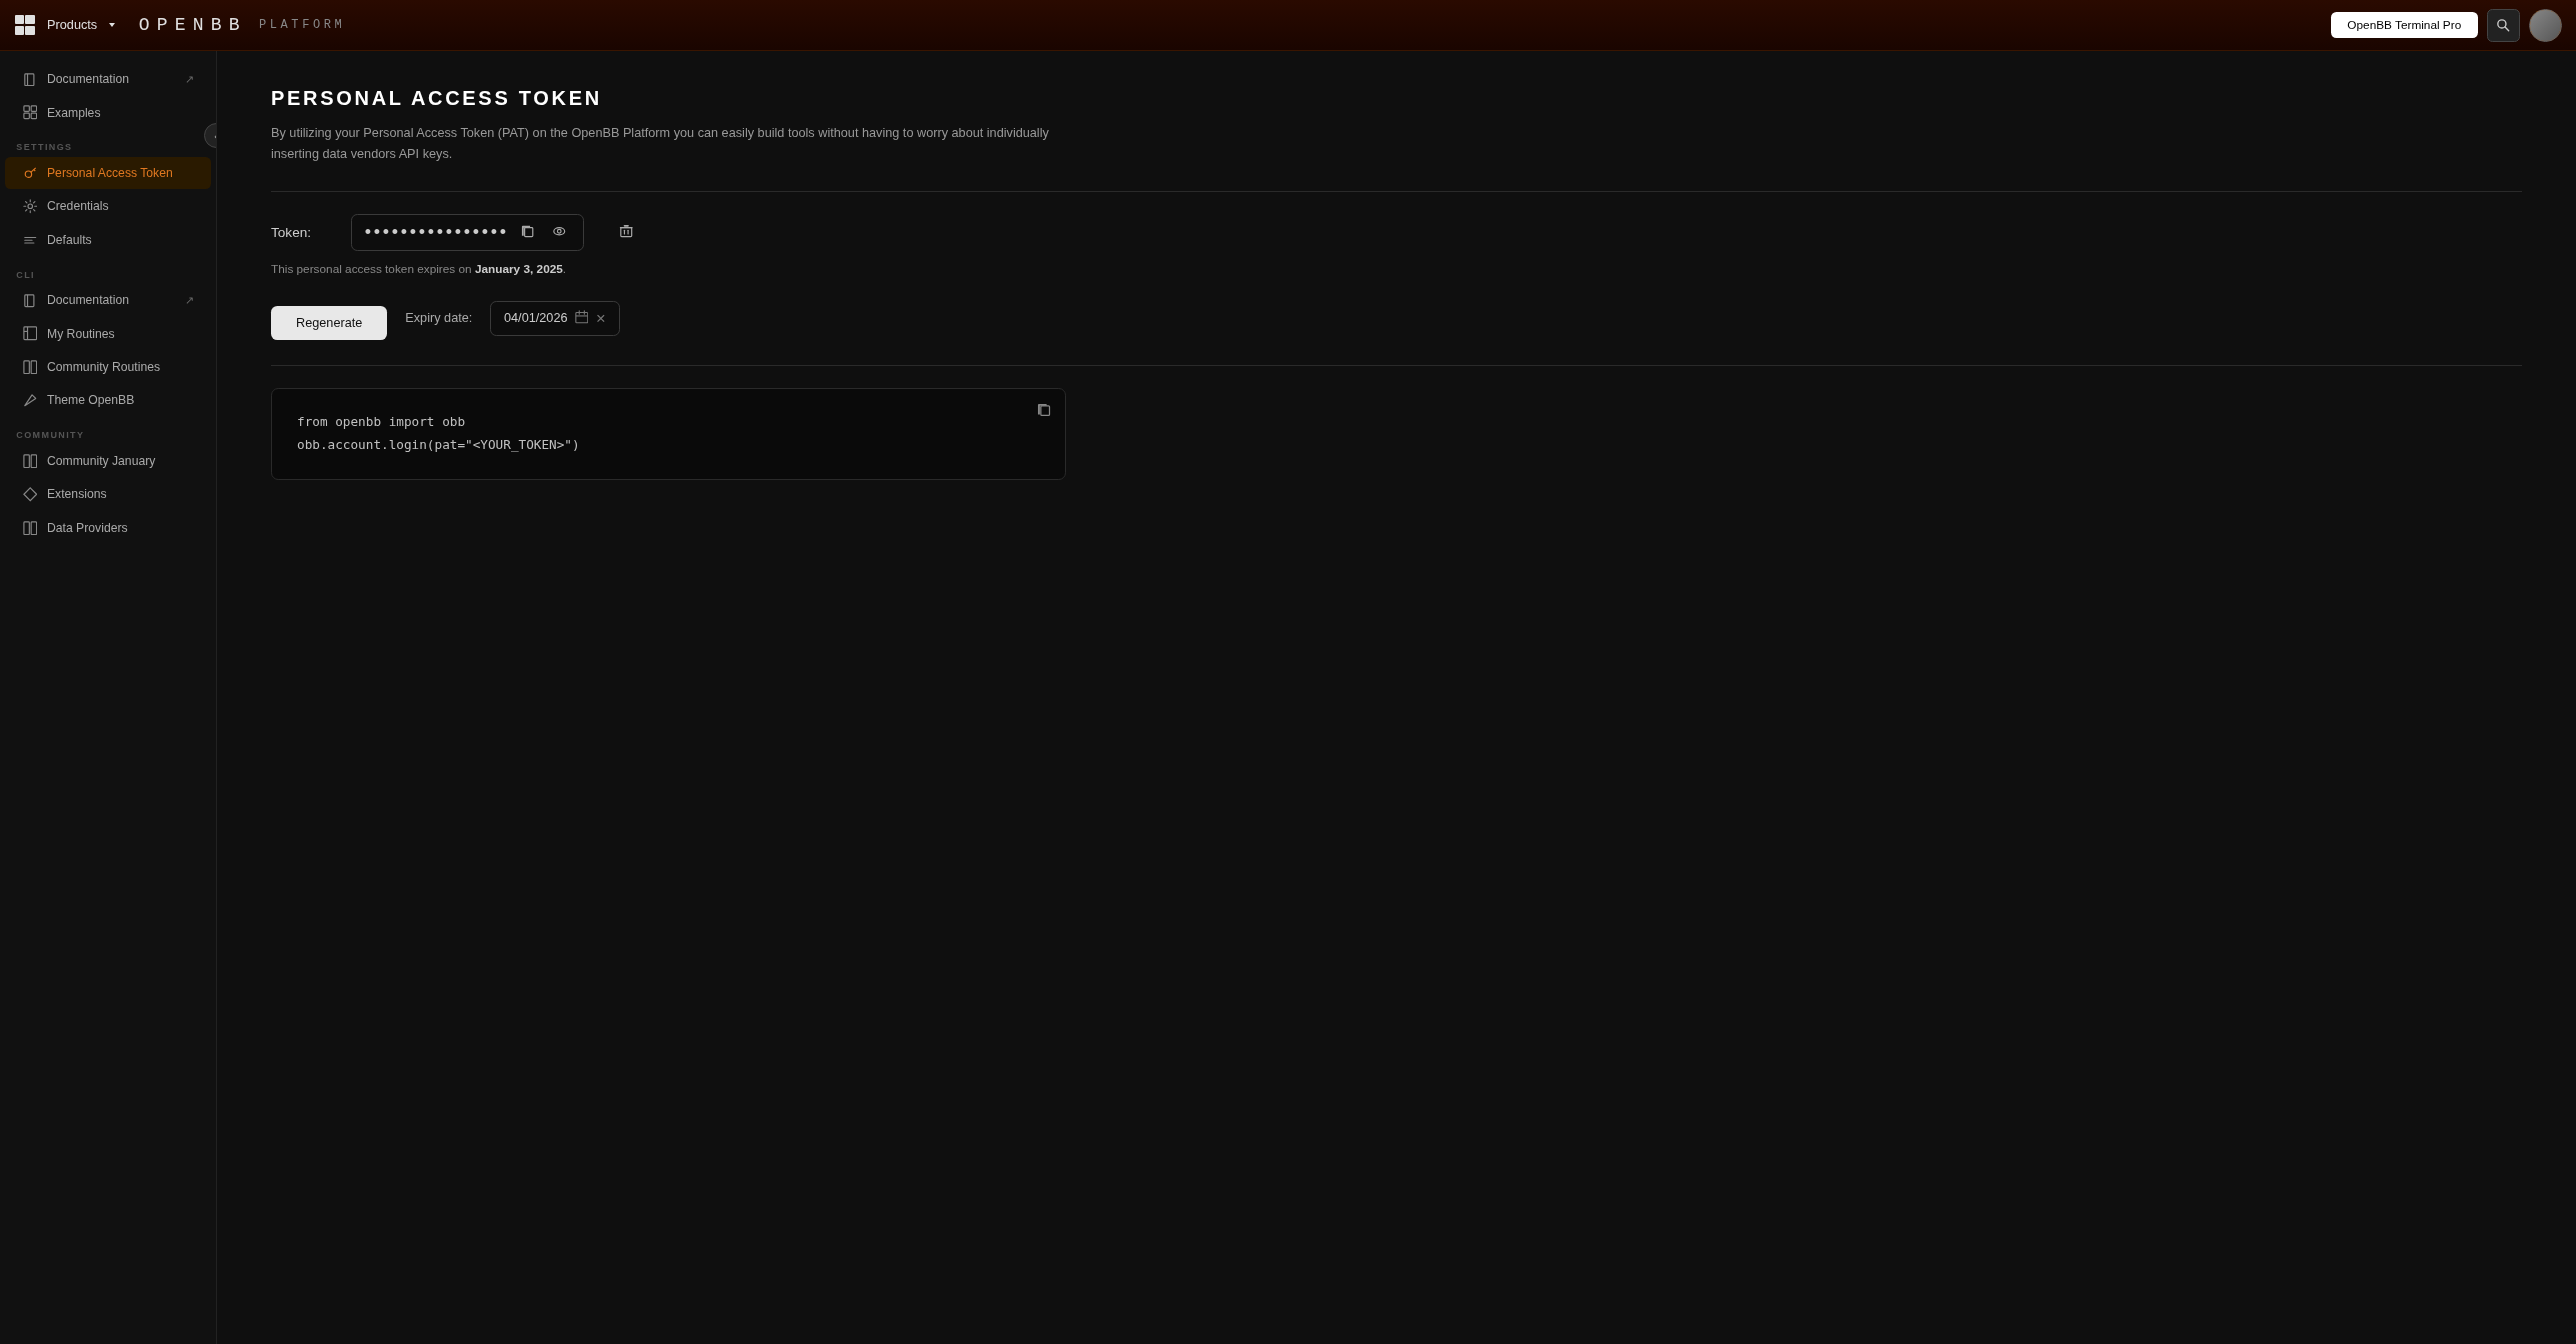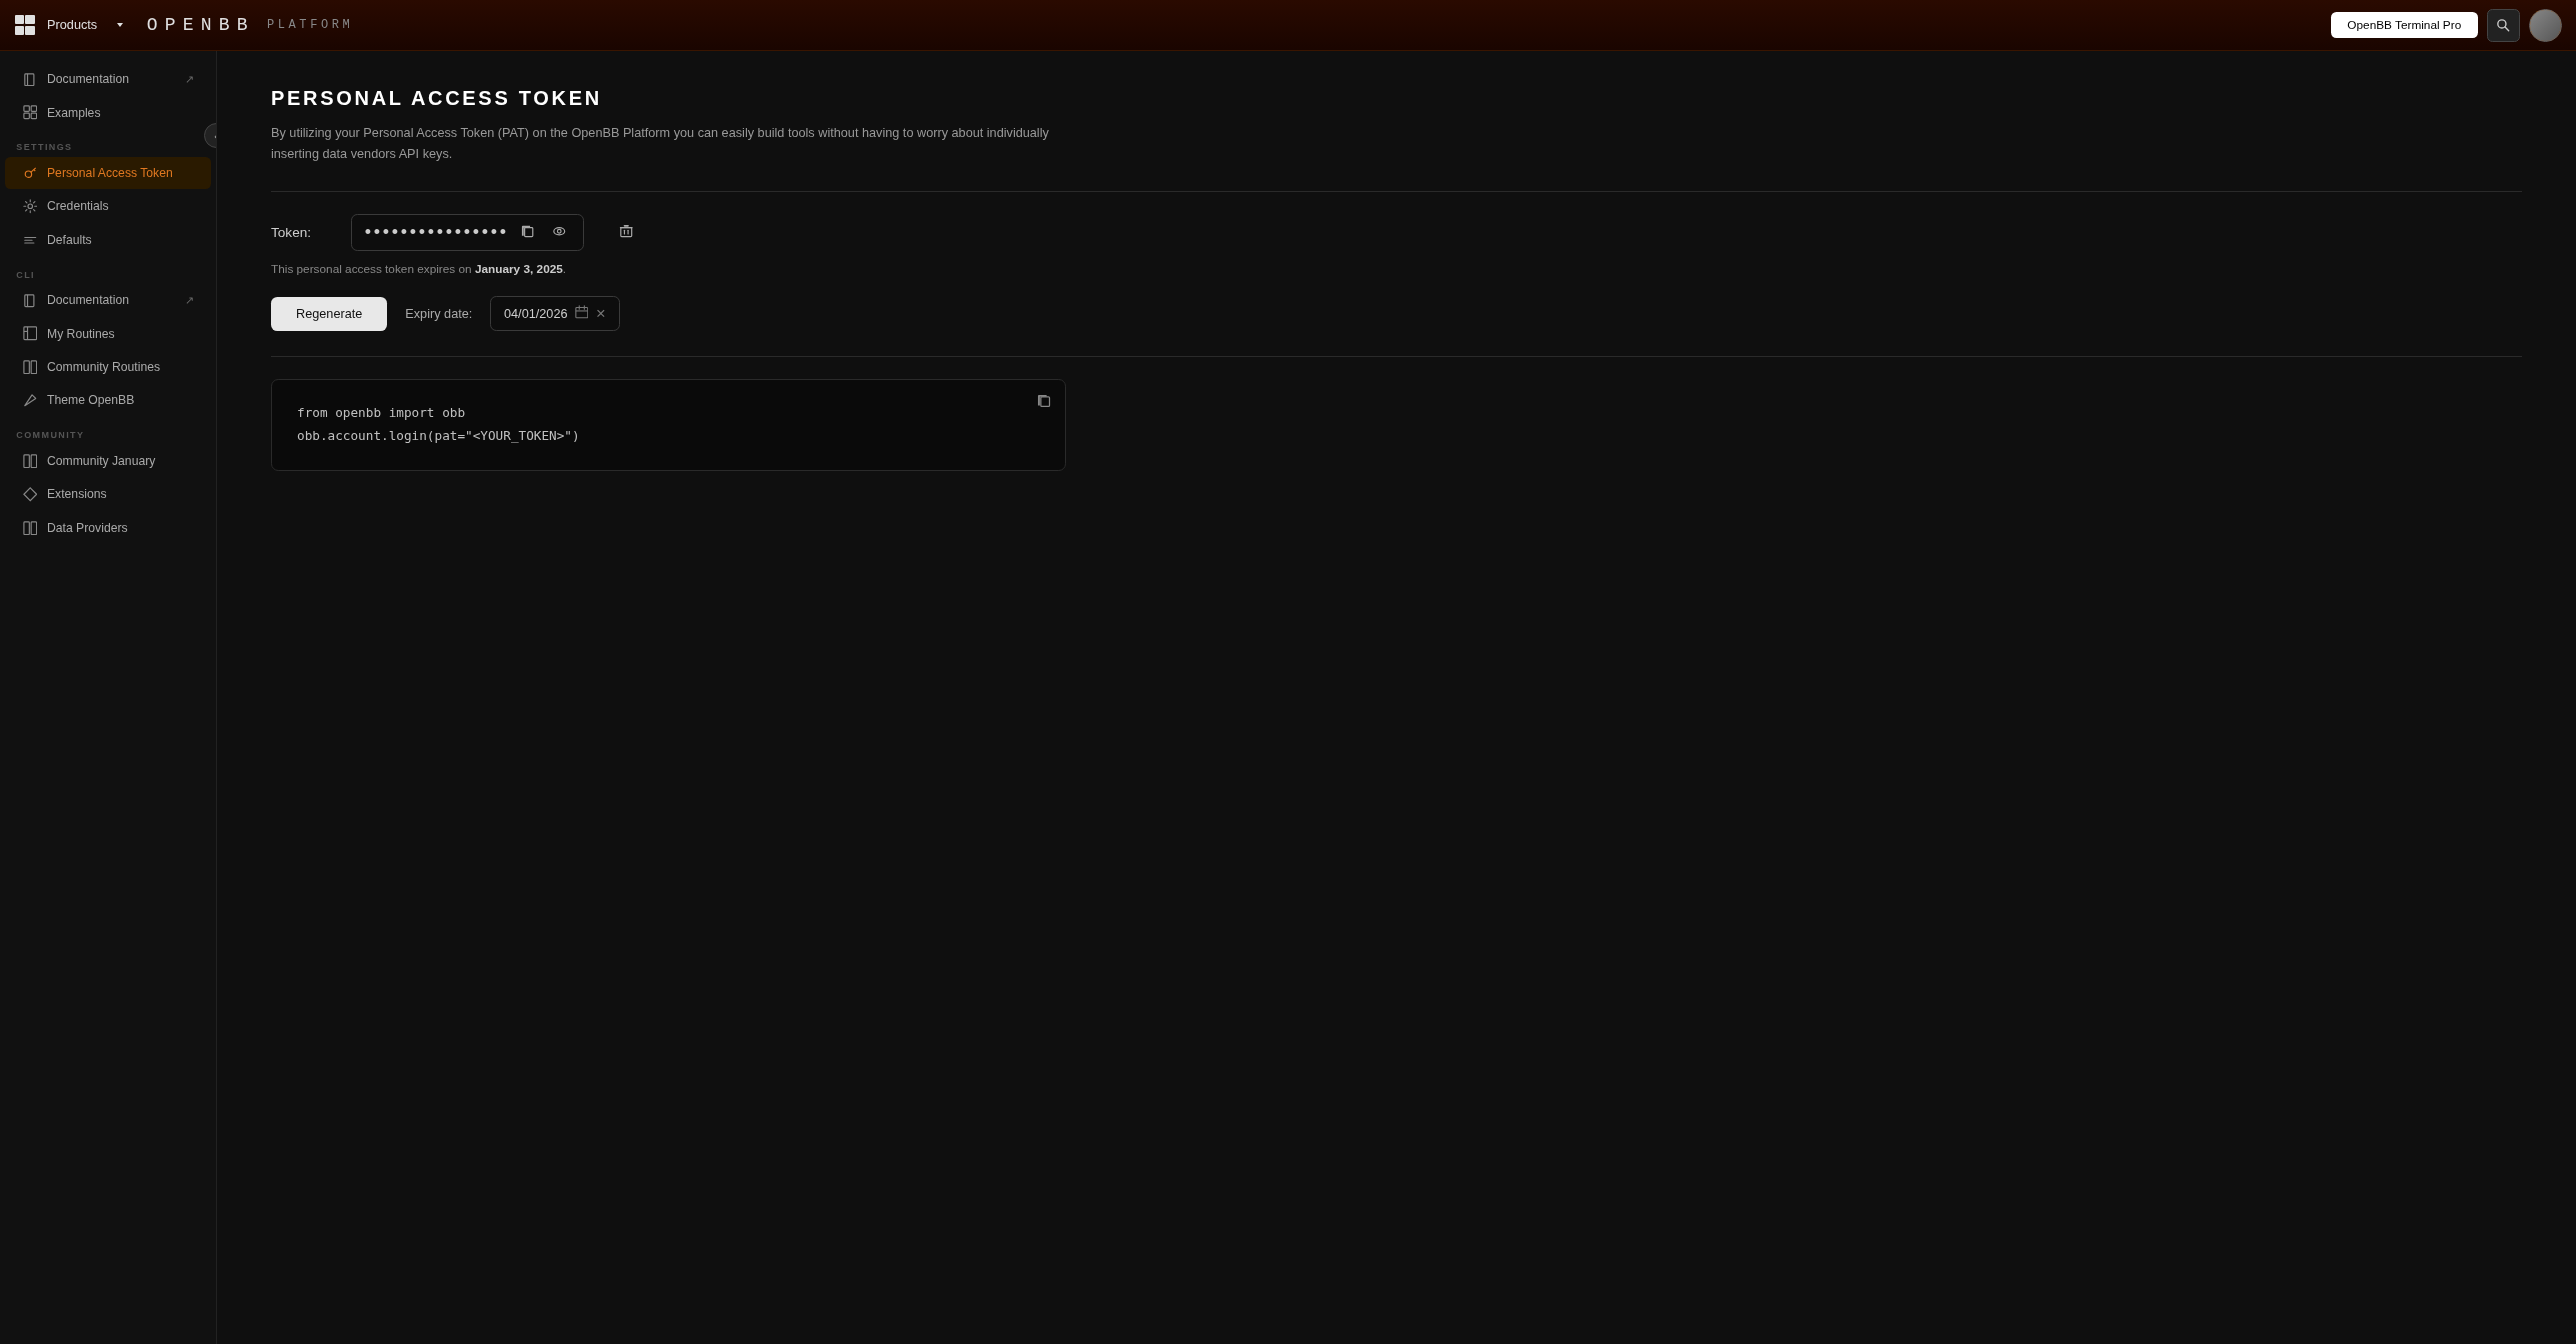--- a/index.html
+++ b/index.html
@@ -39,21 +39,21 @@
     }
 
     .grid-icon span {
       background: #e0e0e0;
       border-radius: 0.9px;
     }
 
     .products-btn {
       display: flex;
       align-items: center;
-      gap: 20px;
+      gap: 12px;
       color: #e0e0e0;
       font-size: 12.7px;
       font-weight: 500;
       background: none;
       border: none;
       cursor: pointer;
       padding: 3.6px 5.4px;
     }
 
     .chevron-down {
@@ -314,20 +314,21 @@
 
     .regen-btn {
       background: #e8e8e8;
       color: #111;
       border: none;
       padding: 10px 25px;
       border-radius: 6.3px;
       font-size: 12.7px;
       font-weight: 500;
       cursor: pointer;
+      margin-top: 10px;
     }
 
     .expiry-label {
       font-size: 12.7px;
       color: #aaa;
     }
 
     .expiry-date-input {
       display: flex;
       align-items: center;

